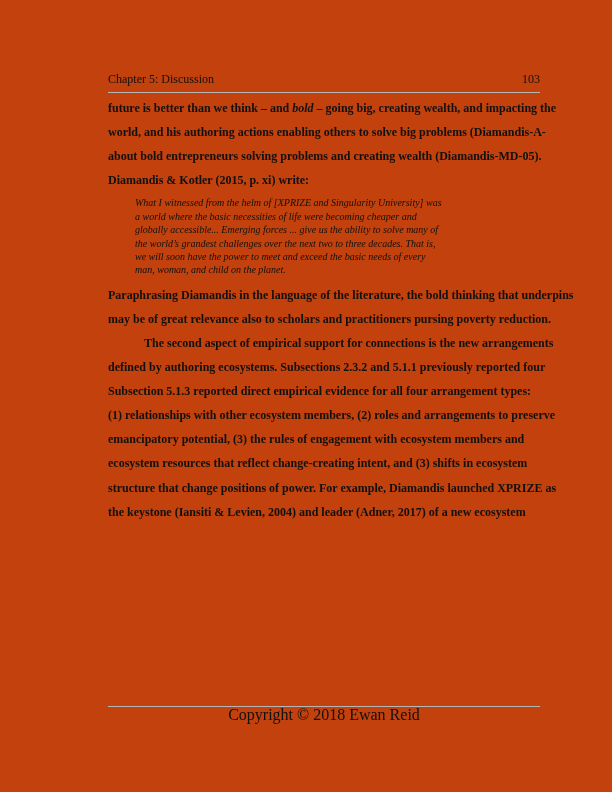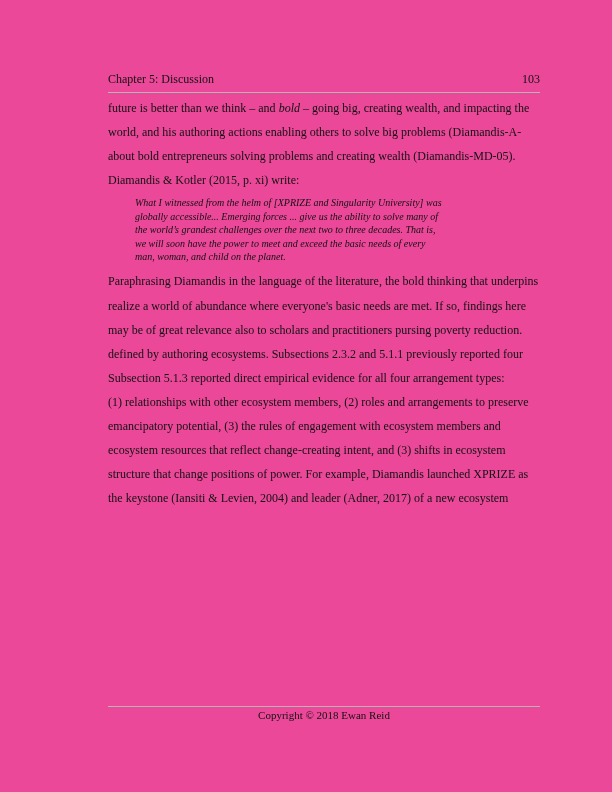--- a/index.html
+++ b/index.html
@@ -1,49 +1,49 @@
 <!DOCTYPE html>
 <html><head>
   <meta charset="utf-8">
   <style>
     html, body { margin: 0; padding: 0; background: #ffffff; }
     body {
       width: 612px; height: 792px; position: relative; overflow: hidden;
       font-family: "Liberation Serif", "DejaVu Serif", serif;
       color: #111111;
     }
-    .page { position: absolute; left: 0; top: 0; width: 612px; height: 792px; background: #ec4899; }
+    .page { position: absolute; left: 0; top: 0; width: 612px; height: 792px; background: #c2410c; }
     .header {
       position: absolute; left: 108px; width: 432px; top: 72px;
       font-size: 12px; line-height: 14px;
     }
     .header .left { position: absolute; left: 0; top: 0; }
     .header .right { position: absolute; right: 0; top: 0; }
     .header-rule {
       position: absolute; left: 108px; width: 432px; top: 92px; height: 0;
       border-top: 1px solid #b5b5b5;
     }
     .body {
       position: absolute; left: 108px; width: 434px; top: 96px;
       font-size: 12px;
     }
-    .line { height: 24.1px; line-height: 24.1px; white-space: nowrap; }
+    .line { height: 24.1px; line-height: 24.1px; white-space: nowrap; font-weight: bold; }
     .indent { padding-left: 36px; }
     .quote {
       margin: 4px 0 6px 27px; width: 380px;
       font-style: italic; font-size: 10px; line-height: 13.4px;
     }
     .quote .qline { white-space: nowrap; }
     .footer-rule {
       position: absolute; left: 108px; width: 432px; top: 706px; height: 0;
       border-top: 1px solid #b5b5b5;
     }
     .footer {
       position: absolute; left: 108px; width: 432px; top: 708px;
-      text-align: center; font-size: 11px; line-height: 14px;
+      text-align: center; font-size: 16px; line-height: 14px;
     }
     em { font-style: italic; }
   </style>
 </head>
 <body>
 
 <div class="page">
 
   <div class="header">
     <span class="left">Chapter 5: Discussion</span>
@@ -54,33 +54,34 @@
   <div class="body">
     <div>
       <div class="line"><span>future is better than we think – and </span><em>bold</em><span> – going big, creating wealth, and impacting the</span></div>
       <div class="line">world, and his authoring actions enabling others to solve big problems (Diamandis-A-</div>
       <div class="line">about bold entrepreneurs solving problems and creating wealth (Diamandis-MD-05).</div>
       <div class="line">Diamandis &amp; Kotler (2015, p. xi) write:</div>
     </div>
 
     <div class="quote">
       <div class="qline">What I witnessed from the helm of [XPRIZE and Singularity University] was</div>
+      <div class="qline">a world where the basic necessities of life were becoming cheaper and</div>
       <div class="qline">globally accessible...  Emerging forces ... give us the ability to solve many of</div>
       <div class="qline">the world’s grandest challenges over the next two to three decades. That is,</div>
       <div class="qline">we will soon have the power to meet and exceed the basic needs of every</div>
       <div class="qline">man, woman, and child on the planet.</div>
     </div>
 
     <div>
       <div class="line">Paraphrasing Diamandis in the language of the literature, the bold thinking that underpins</div>
-      <div class="line">realize a world of abundance where everyone's basic needs are met.  If so, findings here</div>
       <div class="line">may be of great relevance also to scholars and practitioners pursing poverty reduction.</div>
     </div>
 
     <div>
+      <div class="line indent">The second aspect of empirical support for connections is the new arrangements</div>
       <div class="line">defined by authoring ecosystems.  Subsections 2.3.2 and 5.1.1 previously reported four</div>
       <div class="line">Subsection 5.1.3 reported direct empirical evidence for all four arrangement types:</div>
       <div class="line">(1) relationships with other ecosystem members, (2) roles and arrangements to preserve</div>
       <div class="line">emancipatory potential, (3) the rules of engagement with ecosystem members and</div>
       <div class="line">ecosystem resources that reflect change-creating intent, and (3) shifts in ecosystem</div>
       <div class="line">structure that change positions of power.  For example, Diamandis launched XPRIZE as</div>
       <div class="line">the keystone (Iansiti &amp; Levien, 2004) and leader (Adner, 2017) of a new ecosystem</div>
     </div>
   </div>
 

